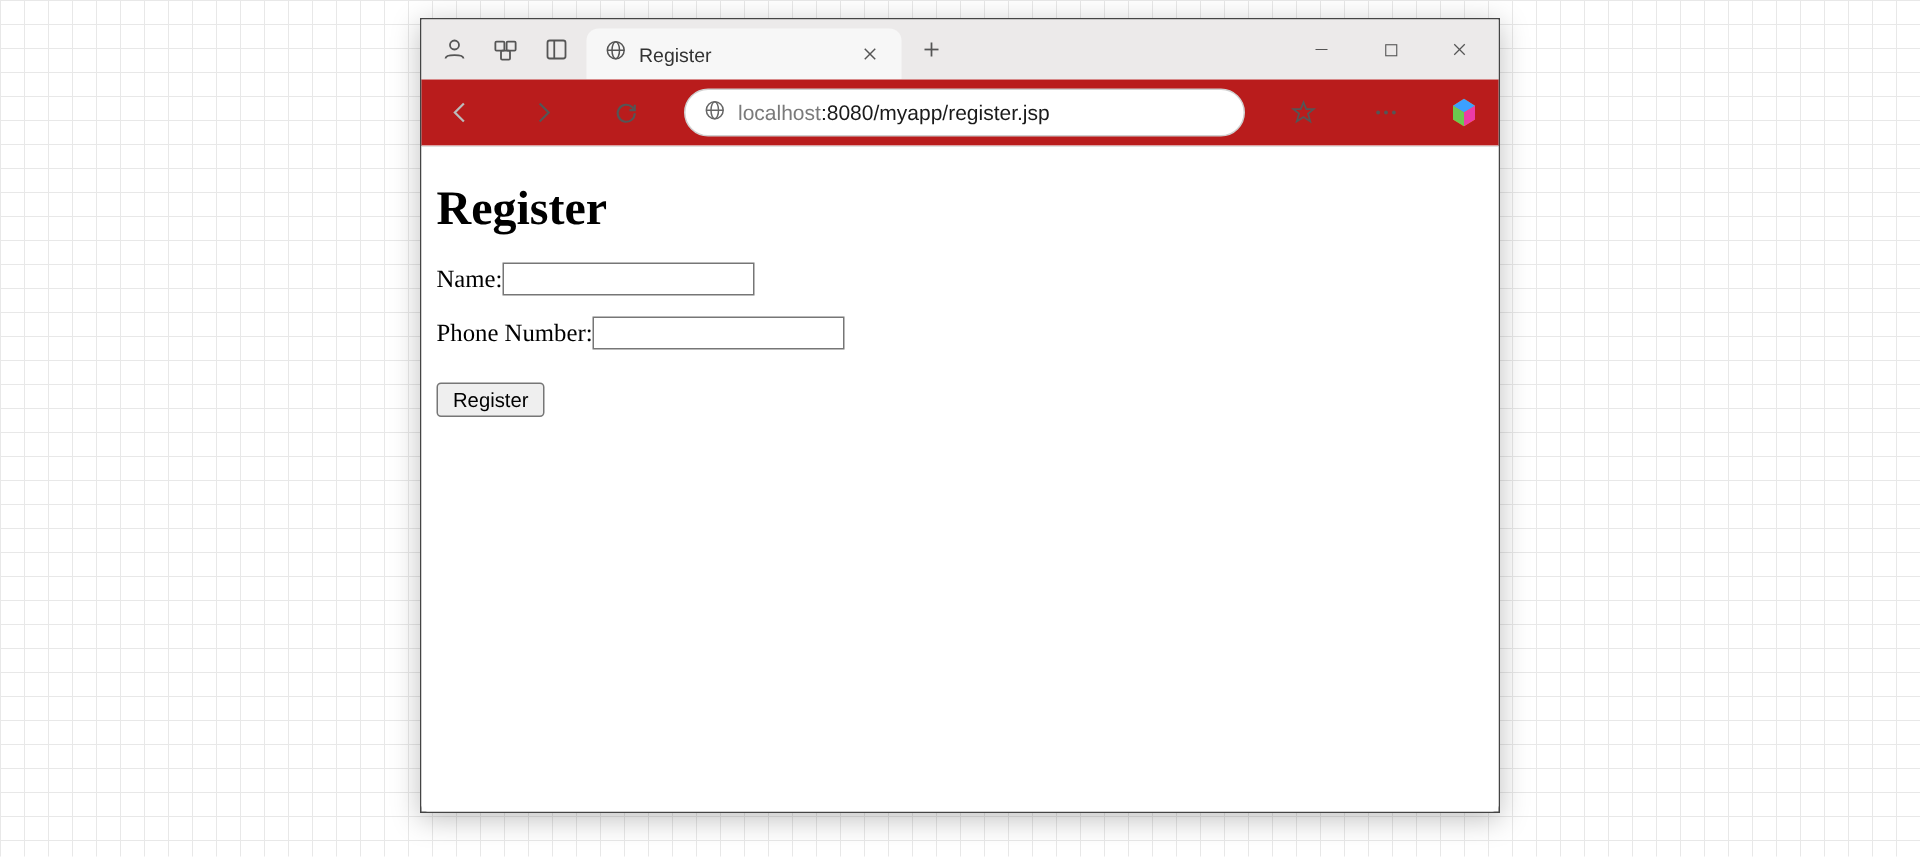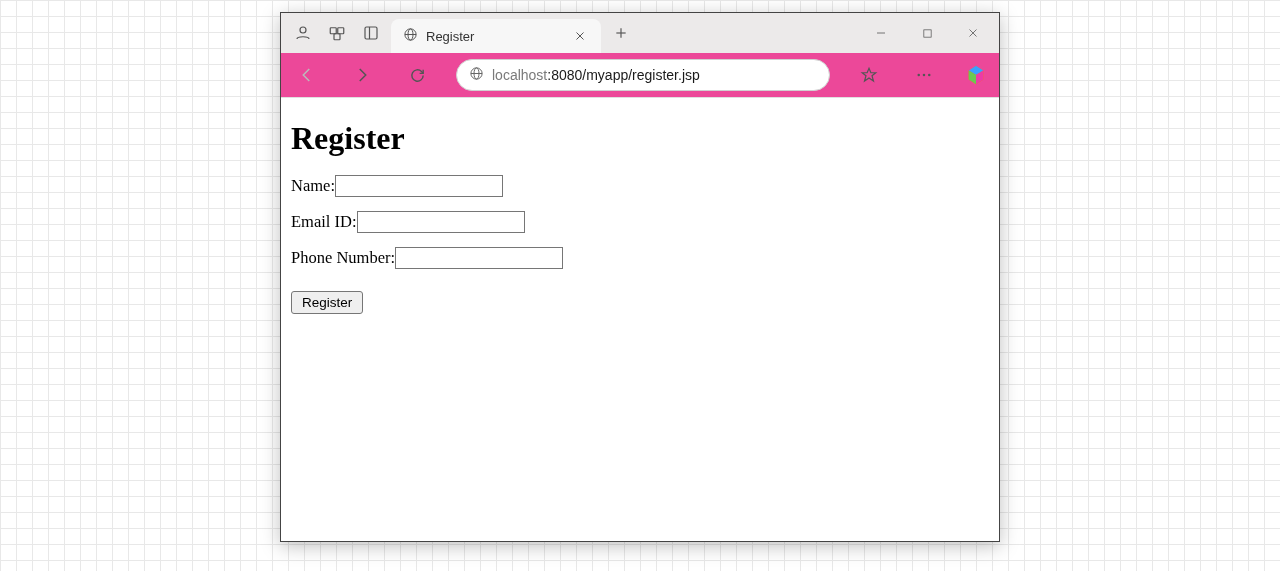--- a/index.html
+++ b/index.html
@@ -54,21 +54,21 @@
       min-width: 210px;
     }
     .tab-title { font-size: 13px; color: #333; flex: 1; }
     .tab-close { width: 18px; height: 18px; display:flex; align-items:center; justify-content:center; color:#555; }
     .newtab { width: 28px; height: 28px; display:flex; align-items:center; justify-content:center; color:#555; }
     .spacer { flex: 1; }
     .win-controls { display: flex; gap: 2px; }
     .win-btn { width: 44px; height: 32px; display:flex; align-items:center; justify-content:center; color:#555; }
     .toolbar {
       height: 44px;
-      background: #ec4899;
+      background: #b91c1c;
       display: flex;
       align-items: center;
       padding: 0 10px;
       gap: 23px;
     }
     .nav-btn {
       width: 32px; height: 32px;
       display:flex; align-items:center; justify-content:center;
       color:#555;
       border-radius: 4px;
@@ -254,24 +254,20 @@
 
   <div class="content">
     <h1>Register</h1>
 
     <div class="form-row">
       <span>Name:</span>
       <input type="text" style="">
     </div>
 
 
-    <div class="form-row">
-      <span>Email ID:</span>
-      <input type="text" style="">
-    </div>
 
     <div class="form-row">
       <span>Phone Number:</span>
       <input type="text" style="">
     </div>
 
     <button class="submit-btn">Register</button>
   </div>
 
 </div>

